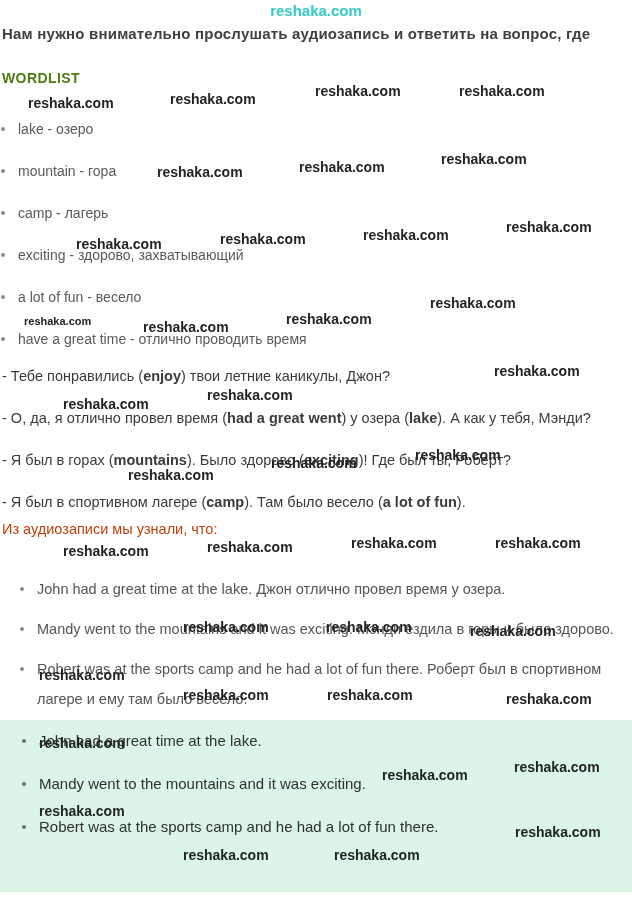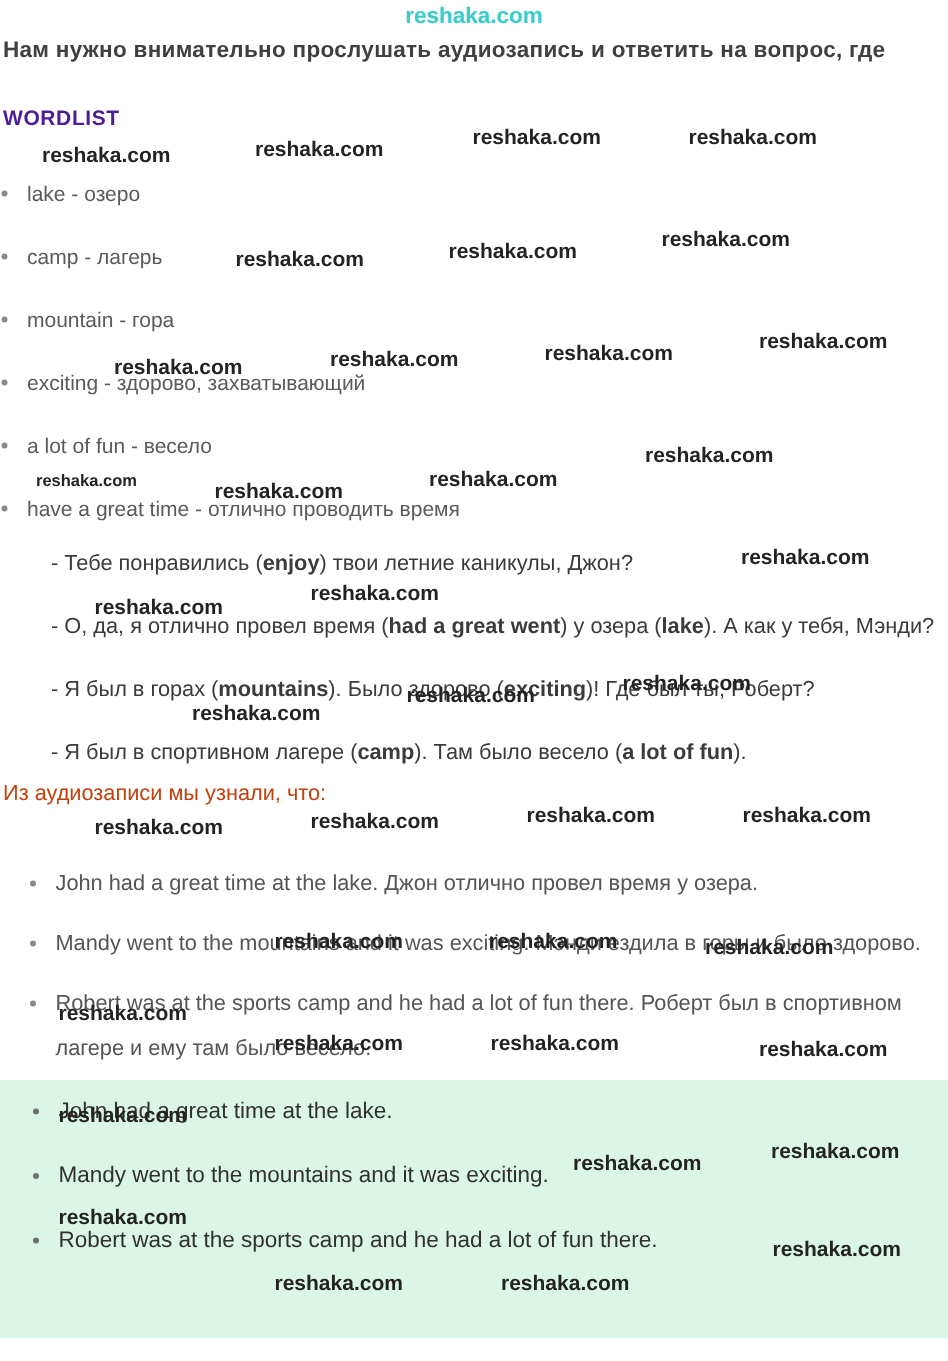--- a/index.html
+++ b/index.html
@@ -45,21 +45,21 @@
     font-size: 15px;
     line-height: 20px;
     font-weight: bold;
     color: #404040;
     letter-spacing: 0.2px;
   }
   .wordlist-title {
     margin: 26px 0 0 0;
     font-size: 14px;
     font-weight: bold;
-    color: #4c1d95;
+    color: #4d7c0f;
     letter-spacing: 0.4px;
   }
   ul { list-style: none; margin: 0; padding: 0; }
   .wordlist { margin-top: 33px; }
   .wordlist li {
     position: relative;
     margin-left: 16px;
     margin-bottom: 22px;
     font-size: 14px;
     line-height: 20px;
@@ -68,21 +68,21 @@
   .wordlist li::before {
     content: "";
     position: absolute;
     left: -17px;
     top: 8px;
     width: 4px;
     height: 4px;
     border-radius: 50%;
     background: #8a8a8a;
   }
-  .dialogue { margin-top: -10px; margin-left: 32px; }
+  .dialogue { margin-top: -10px; }
   .dialogue p {
     margin: 0 0 11px 0;
     font-size: 14.5px;
     line-height: 31px;
     color: #3b3b3b;
   }
   .dialogue b { font-weight: bold; }
   .conclusion-intro {
     margin: -10px 0 0 0;
     font-size: 14.5px;
@@ -182,22 +182,22 @@
     <span class="wm" style="left: 334px; top: 847px; color: rgb(35, 35, 35);">reshaka.com</span>
   </div>
 
 <div class="content">
   <h1 class="task-heading">Нам нужно внимательно прослушать аудиозапись и ответить на вопрос, где</h1>
 
   <h2 class="wordlist-title">WORDLIST</h2>
 
   <ul class="wordlist">
       <li>lake - озеро</li>
+      <li>mountain - гора</li>
       <li>camp - лагерь</li>
-      <li>mountain - гора</li>
       <li>exciting - здорово, захватывающий</li>
       <li>a lot of fun - весело</li>
       <li>have a great time - отлично проводить время</li>
     </ul>
 
   <div class="dialogue">
       <p><span>- Тебе понравились (</span><b>enjoy</b><span>) твои летние каникулы, Джон?</span></p>
       <p><span>- О, да, я отлично провел время (</span><b>had a great went</b><span>) у озера (</span><b>lake</b><span>). А как у тебя, Мэнди?</span></p>
       <p><span>- Я был в горах (</span><b>mountains</b><span>). Было здорово (</span><b>exciting</b><span>)! Где был ты, Роберт?</span></p>
       <p><span>- Я был в спортивном лагере (</span><b>camp</b><span>). Там было весело (</span><b>a lot of fun</b><span>).</span></p>

